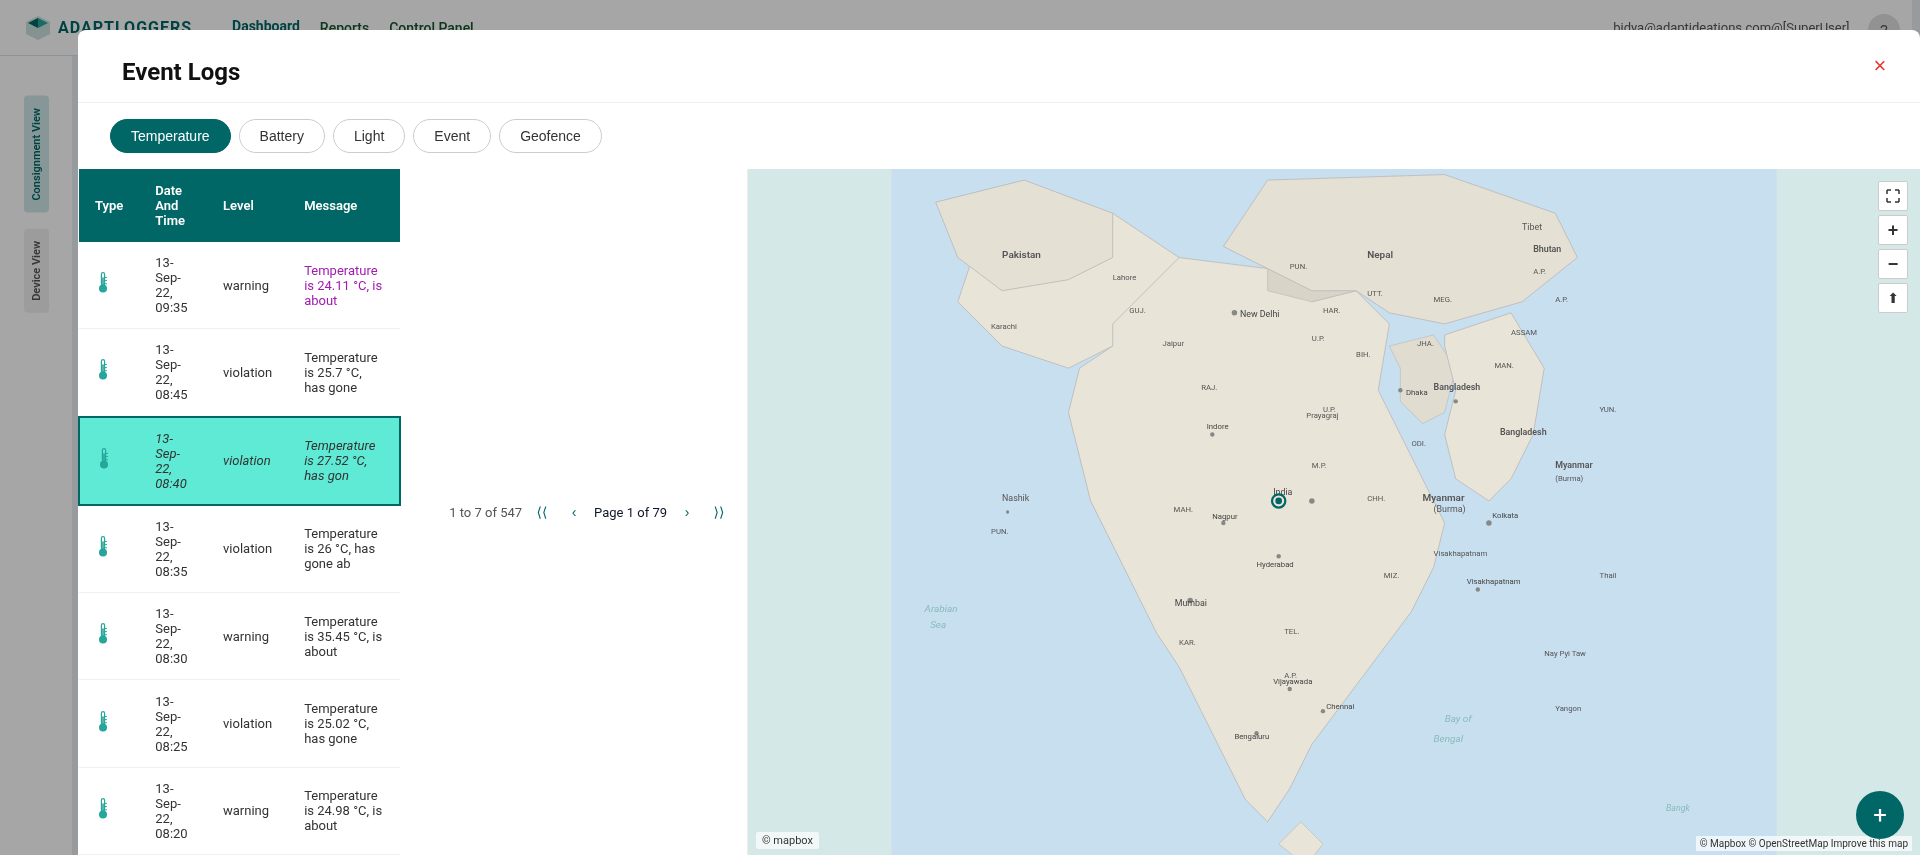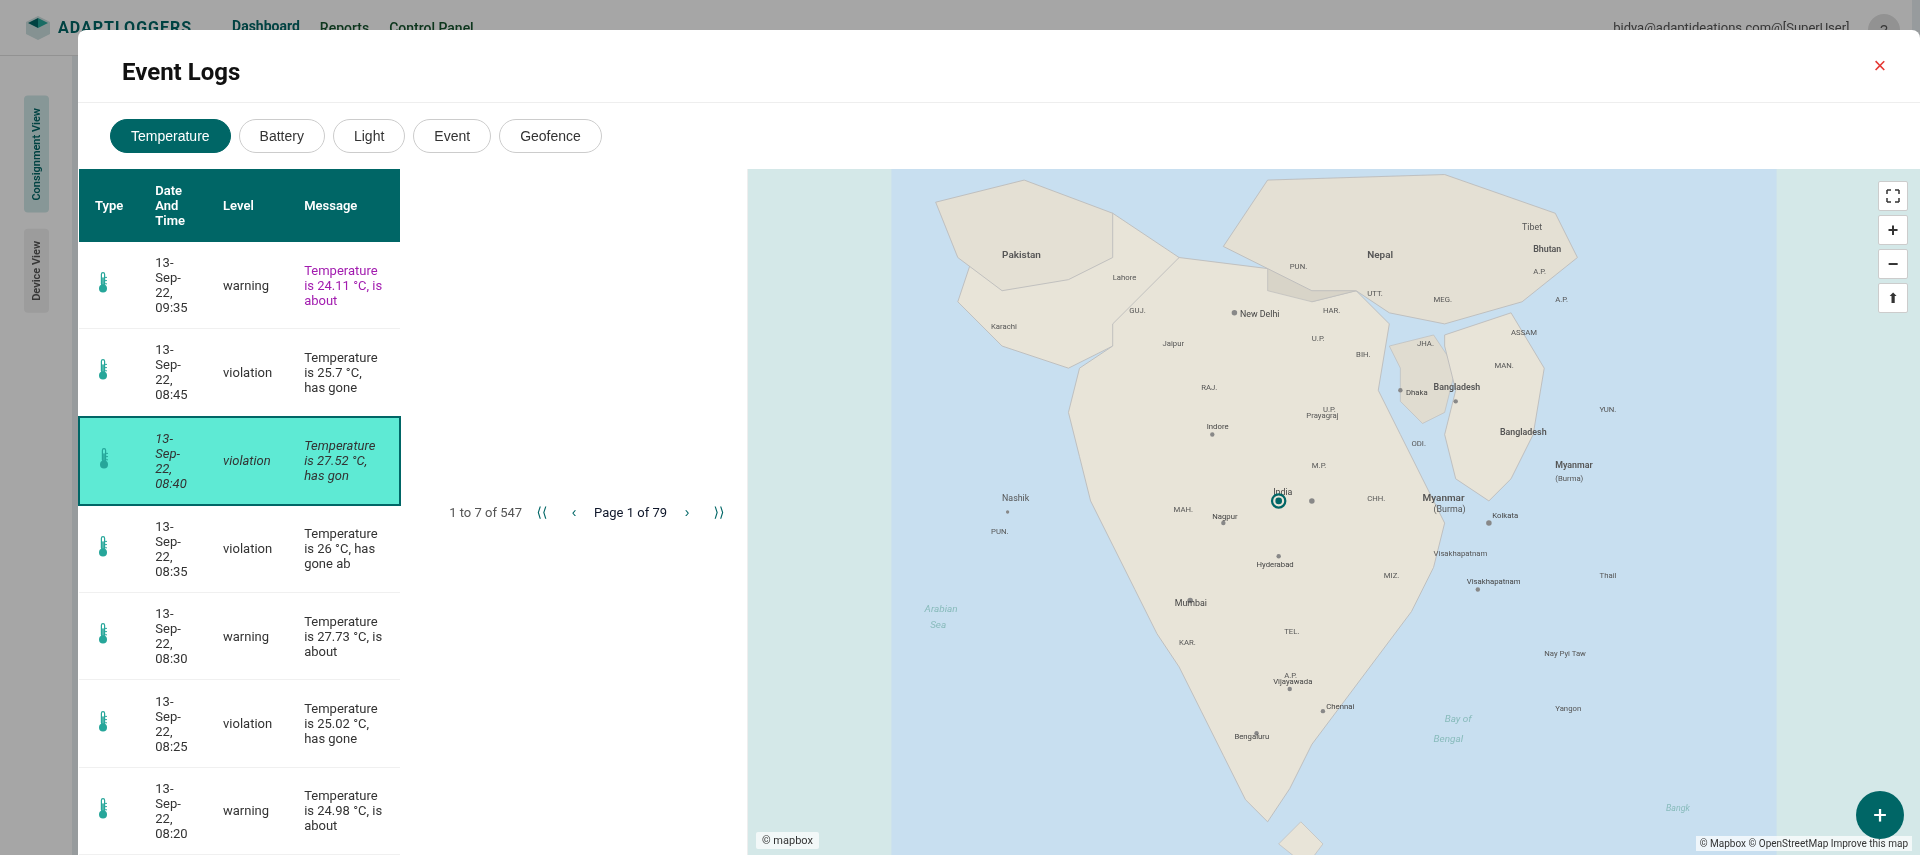--- a/index.html
+++ b/index.html
@@ -502,21 +502,21 @@
         <rect x="6" y="2" width="4" height="16" rx="2" fill="none" stroke="#26a69a" stroke-width="1.5"></rect>
         <circle cx="8" cy="22" r="5" fill="#26a69a"></circle>
         <rect x="7" y="8" width="2" height="10" fill="#26a69a"></rect>
         <line x1="10" y1="8" x2="13" y2="8" stroke="#26a69a" stroke-width="1.2"></line>
         <line x1="10" y1="12" x2="13" y2="12" stroke="#26a69a" stroke-width="1.2"></line>
         <line x1="10" y1="16" x2="13" y2="16" stroke="#26a69a" stroke-width="1.2"></line>
       </svg>
     </span></td>
               <td>13-Sep-22, 08:30</td>
               <td>warning</td>
-              <td>Temperature is 27.73 °C, is about</td>
+              <td>Temperature is 35.45 °C, is about</td>
             </tr>
             <tr>
               <td><span class="thermo-icon">
       <svg width="16" height="24" viewBox="0 0 16 30" xmlns="http://www.w3.org/2000/svg">
         <rect x="6" y="2" width="4" height="16" rx="2" fill="none" stroke="#26a69a" stroke-width="1.5"></rect>
         <circle cx="8" cy="22" r="5" fill="#26a69a"></circle>
         <rect x="7" y="8" width="2" height="10" fill="#26a69a"></rect>
         <line x1="10" y1="8" x2="13" y2="8" stroke="#26a69a" stroke-width="1.2"></line>
         <line x1="10" y1="12" x2="13" y2="12" stroke="#26a69a" stroke-width="1.2"></line>
         <line x1="10" y1="16" x2="13" y2="16" stroke="#26a69a" stroke-width="1.2"></line>

